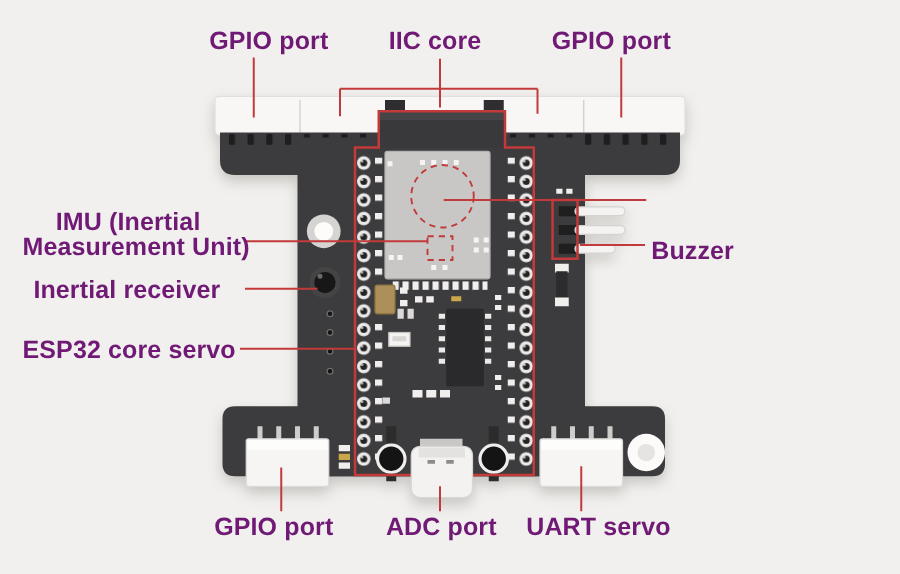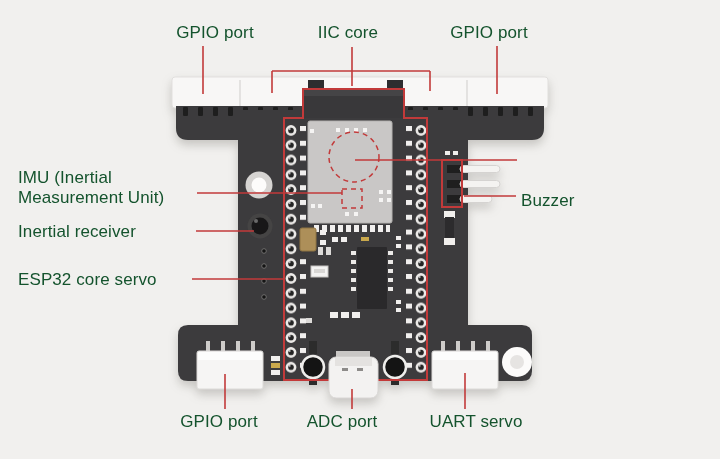--- a/index.html
+++ b/index.html
@@ -1,28 +1,29 @@
 <!DOCTYPE html>
 <html><head>
 <meta charset="utf-8">
 <style>
   html,body{margin:0;padding:0;}
   body{background:#f1f0ee;font-family:"Liberation Sans",sans-serif;}
   .stage{position:relative;width:720px;height:459px;background:#f1f0ee;overflow:hidden;}
   .stage svg{position:absolute;left:0;top:0;}
   .lbl{
     position:absolute;
-    font-size:17px;
-    color:#14532d;
+    font-size:20px;
+    color:#701a75;
     line-height:20px;
     white-space:nowrap;
     letter-spacing:0.1px;
+    font-weight:bold;
   }
   .lbl.center{text-align:center;}
-  .lbl.right{text-align:left;}
+  .lbl.right{text-align:center;}
   .lbl.left{text-align:left;}
   .board-shadow{filter:drop-shadow(0 5px 5px rgba(90,85,80,0.28));}
 </style>
 </head>
 <body>
 
 <div class="stage">
 
 <svg width="720" height="459" viewBox="0 0 720 459">
   <defs>
@@ -228,16 +229,16 @@
 <div class="lbl right" style="left:18px;top:168px;width:169px;">
   <div>IMU (Inertial</div>
   <div>Measurement Unit)</div>
 </div>
 <div class="lbl right" style="left:18px;top:222px;width:167px;">Inertial receiver</div>
 <div class="lbl right" style="left:18px;top:270px;width:167px;">ESP32 core servo</div>
 
 <div class="lbl left" style="left:521px;top:151px;margin-top:40px;">Buzzer</div>
 
 <div class="lbl center" style="left:164px;top:412px;width:110px;">GPIO port</div>
-<div class="lbl center" style="left:287px;top:412px;width:110px;text-align:center;">ADC port</div>
+<div class="lbl center" style="left:298px;top:412px;width:110px;text-align:center;">ADC port</div>
 <div class="lbl center" style="left:421px;top:412px;width:110px;">UART servo</div>
 
 </div>
 
 </body></html>

